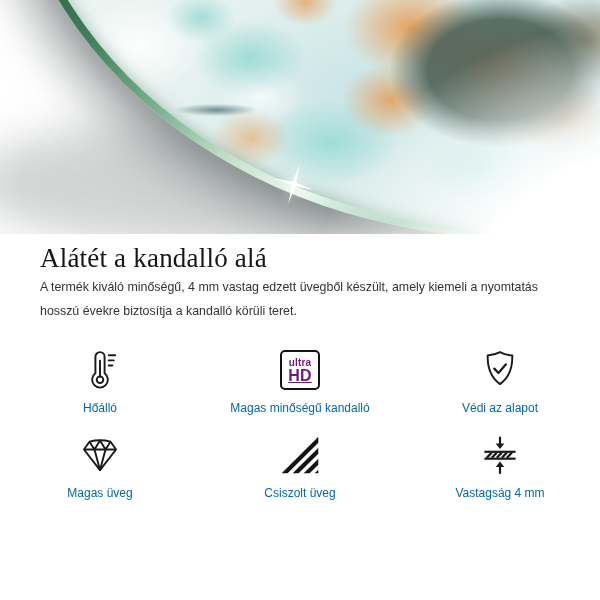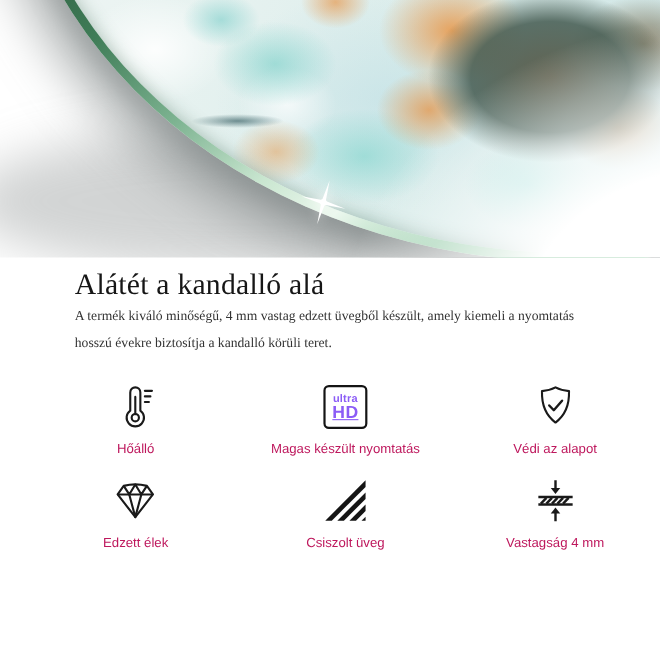--- a/index.html
+++ b/index.html
@@ -49,43 +49,43 @@
   .hero-fade {
     position:absolute; inset:0;
     background:radial-gradient(480px 400px at 655px 305px, #ffffff 38%, rgba(255,255,255,0) 72%);
   }
   .sparkle {
     position:absolute; left:272px; top:162px; width:44px; height:44px;
     filter:drop-shadow(0 0 5px rgba(255,255,255,.95));
   }
 
   
-  .content { position:relative;padding-left:28px; }
+  .content { position:relative; }
   h1 {
     margin:8px 0 0 40px; font-family:"Liberation Serif", serif; font-weight:400;
     font-size:27px; line-height:33px; color:#161616; letter-spacing:.2px;
   }
   .t-line { display:block; }
   .desc { margin:0 10px 0 40px; }
   .d-line {
-    font-size:12.4px; line-height:24px; color:#333; white-space:nowrap; overflow:hidden;font-family:Liberation Serif, serif;
+    font-size:12.4px; line-height:24px; color:#333; white-space:nowrap; overflow:hidden;
   }
 
   
   .features {
     margin-top:24px; display:grid; grid-template-columns:repeat(3, 1fr); row-gap:16px;
   }
   .feature { display:flex; flex-direction:column; align-items:center; }
   .icon-box { height:46px; display:flex; align-items:center; justify-content:center; }
-  .f-label { margin-top:8px; font-size:12px; line-height:15px; color:#be185d; }
+  .f-label { margin-top:8px; font-size:12px; line-height:15px; color:#0369a1; }
   .icon-svg { stroke:#1a1a1a; fill:none; stroke-width:2.1; }
 
   .uhd {
     box-sizing:border-box; width:40px; height:40px; border:2.6px solid #141414; border-radius:5px;
-    display:flex; flex-direction:column; align-items:center; justify-content:center; color:#8b5cf6;
+    display:flex; flex-direction:column; align-items:center; justify-content:center; color:#701a75;
   }
   .uhd-top { font-size:10px; font-weight:600; line-height:10px; letter-spacing:.2px; }
   .uhd-bottom { font-size:16px; font-weight:700; line-height:15px; letter-spacing:.3px;text-decoration:underline; }
 </style>
 </head>
 <body>
 
 <div class="page">
 
   <div class="hero" role="img" aria-label="Kerek edzett üveg kandalló alátét, türkiz-arany márvány tinta mintával">
@@ -128,21 +128,21 @@
         <div class="f-label">Hőálló</div>
       </div>
 
       <div class="feature">
         <div class="icon-box">
           <div class="uhd">
             <span class="uhd-top">ultra</span>
             <span class="uhd-bottom">HD</span>
           </div>
         </div>
-        <div class="f-label">Magas készült nyomtatás</div>
+        <div class="f-label">Magas minőségű kandalló</div>
       </div>
 
       <div class="feature">
         <div class="icon-box">
           <svg class="icon-svg" width="44" height="44" viewBox="0 0 48 48" stroke-linecap="round" stroke-linejoin="round">
             <path d="M24 4.6 C28.2 6.9 32.6 7.9 37.4 8.2 C37.8 20.8 33.7 32.3 24 39.4 C14.3 32.3 10.2 20.8 10.6 8.2 C15.4 7.9 19.8 6.9 24 4.6 Z"></path>
             <path d="M17.8 22.5 L22.3 27.2 L30.5 17.8" stroke-width="2.4"></path>
           </svg>
         </div>
         <div class="f-label">Védi az alapot</div>
@@ -150,21 +150,21 @@
 
       <div class="feature">
         <div class="icon-box">
           <svg class="icon-svg" width="44" height="44" viewBox="0 0 48 48" stroke-width="2" stroke-linejoin="round">
             <path d="M12.5 9.5 Q24 6.5 35.5 9.5 L41.5 18 L24 40.5 L6.5 18 Z"></path>
             <path d="M6.5 18 H41.5"></path>
             <path d="M12.5 9.5 L18 18 L24 8.2 L30 18 L35.5 9.5"></path>
             <path d="M18 18 L24 40.5 L30 18"></path>
           </svg>
         </div>
-        <div class="f-label">Edzett élek</div>
+        <div class="f-label">Magas üveg</div>
       </div>
 
       <div class="feature">
         <div class="icon-box">
           <svg width="44" height="44" viewBox="0 0 48 48">
             <g fill="#151515">
               <polygon points="4,44 44,4 44,10.5 10.5,44"></polygon>
               <polygon points="16,44 44,16 44,22.5 22.5,44"></polygon>
               <polygon points="28,44 44,28 44,34.5 34.5,44"></polygon>
               <polygon points="40,44 44,40 44,44"></polygon>

